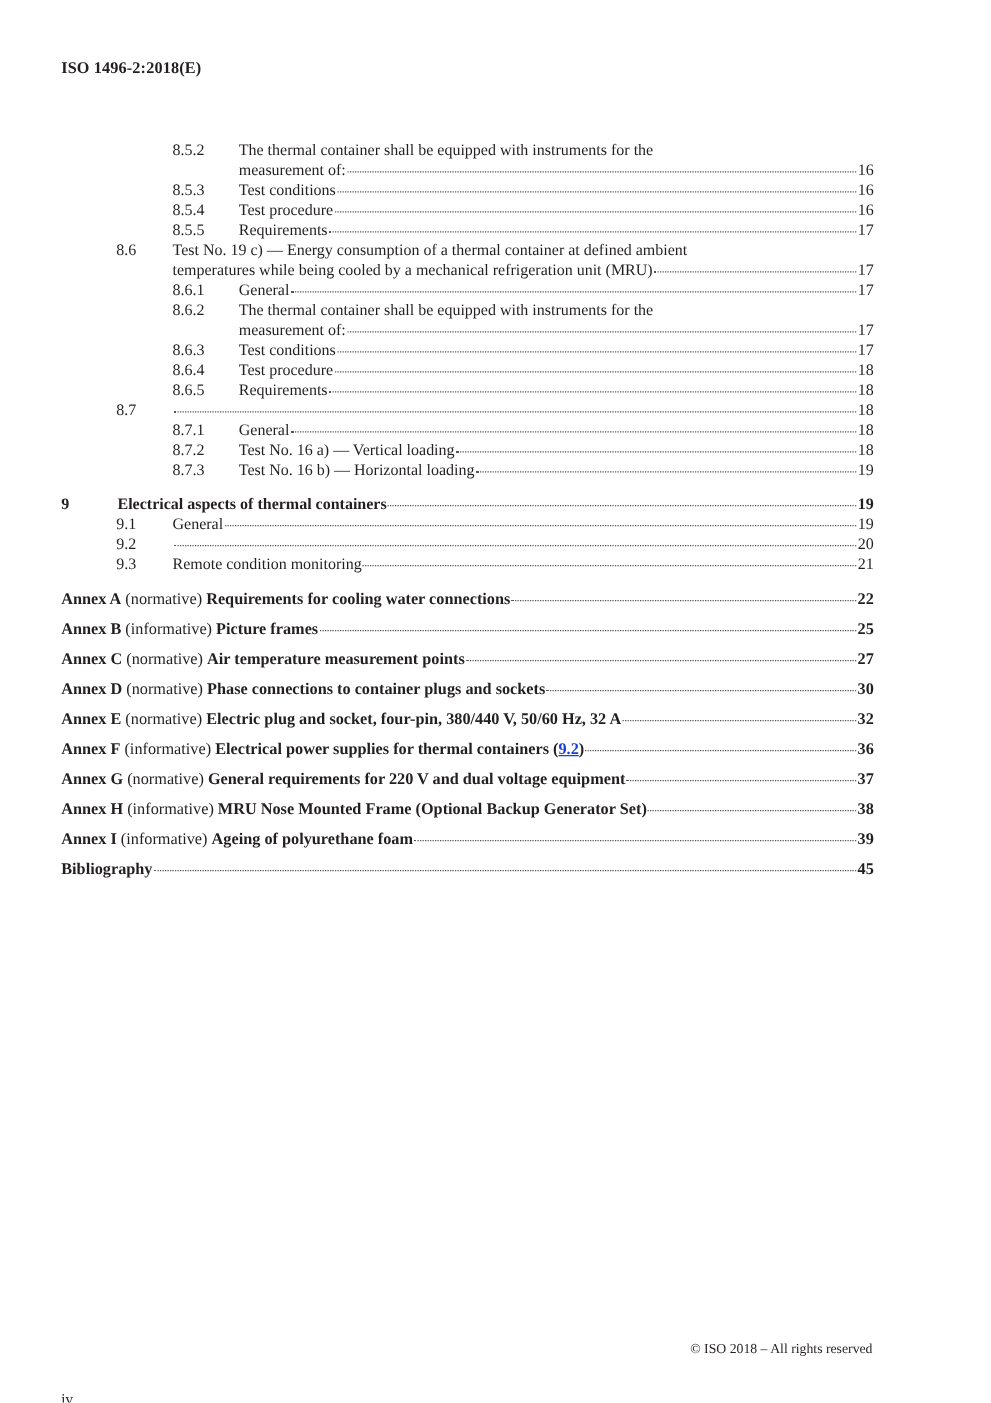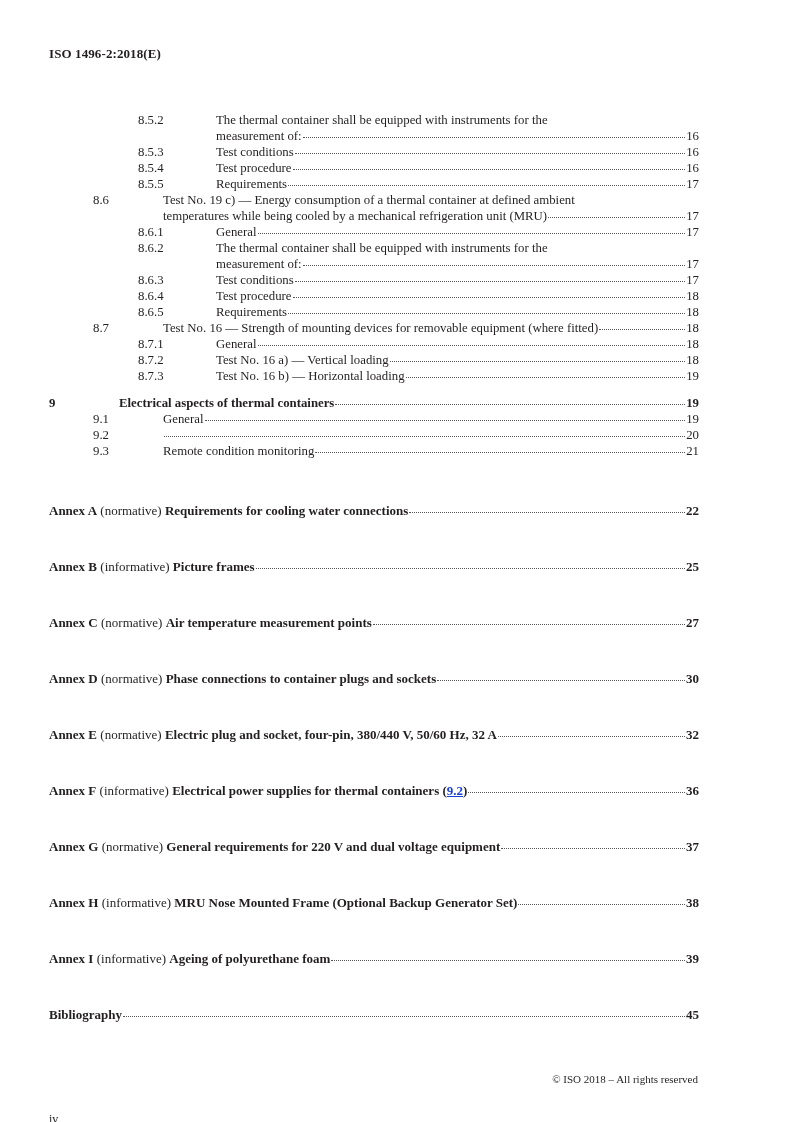--- a/index.html
+++ b/index.html
@@ -8,42 +8,42 @@
       font-family: "Liberation Serif", "DejaVu Serif", serif;
       color: #231f20;
     }
     .header {
       position: absolute; left: 49px; top: 46px;
       font-size: 13px; font-weight: bold; letter-spacing: 0.1px;
     }
     .toc { position: absolute; left: 49px; top: 112px; width: 650px; }
     .row {
       position: relative; font-size: 12.8px; line-height: 16px;
-      display: flex; align-items: baseline; gap: 25px;
+      display: flex; align-items: baseline;
     }
     .num { flex: 0 0 auto; }
     .txtwrap { flex: 1 1 auto; position: relative; }
     .line { display: flex; align-items: baseline; }
     .line .t { flex: 0 0 auto; white-space: nowrap; }
     .line .dots {
       flex: 1 1 auto; margin: 0 1px; height: 0;
       border-bottom: 1px dotted #555; position: relative; top: -2px;
       min-width: 6px;
     }
     .line .pg { flex: 0 0 auto; text-align: right; }
     
     .l3 { padding-left: 89px; }
     .l3 .num { width: 53px; }
     .l2 { padding-left: 44px; }
     .l2 .num { width: 45px; }
     .l1 .num { width: 45px; font-weight: bold; }
     .l1 .t, .l1 .pg { font-weight: bold; }
     .l1 { margin-top: 11px; }
     .annex { margin-top: 8px; font-size: 13px; line-height: 16px; }
-    .annex .t { font-weight: normal; margin-top: 32px; }
+    .annex .t { font-weight: normal; }
     .annex b { font-weight: bold; }
     .annex .pg { font-weight: bold; }
     .annex.first { margin-top: 12px; }
     a.ref { color: #1a3fd6; text-decoration: underline; }
     .footer-left {
       position: absolute; left: 49px; top: 1073px; font-size: 12px; margin-top: 39px;
     }
     .footer-right {
       position: absolute; right: 95px; top: 1073px; font-size: 11px;
     }
@@ -171,21 +171,20 @@
           <span class="dots"></span>
           <span class="pg">18</span>
         </div>
       </div>
   </div>
 
   <div class="row l2">
     <span class="num">8.7</span>
     <div class="txtwrap">
         <div class="line">
-          <span class="t">Test No. 16 — Strength of mounting devices for removable equipment (where fitted)</span>
           <span class="dots"></span>
           <span class="pg">18</span>
         </div>
       </div>
   </div>
 
   <div class="row l3">
     <span class="num">8.7.1</span>
     <div class="txtwrap">
         <div class="line">

